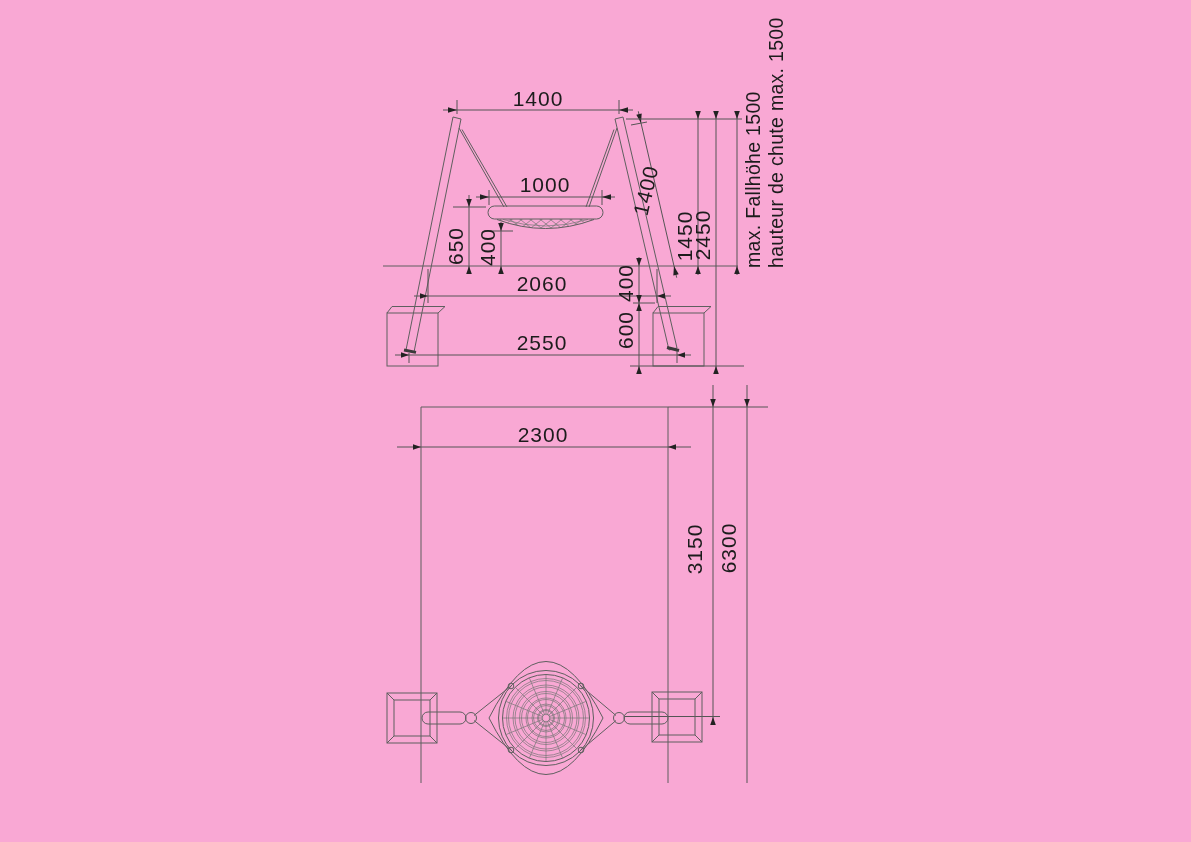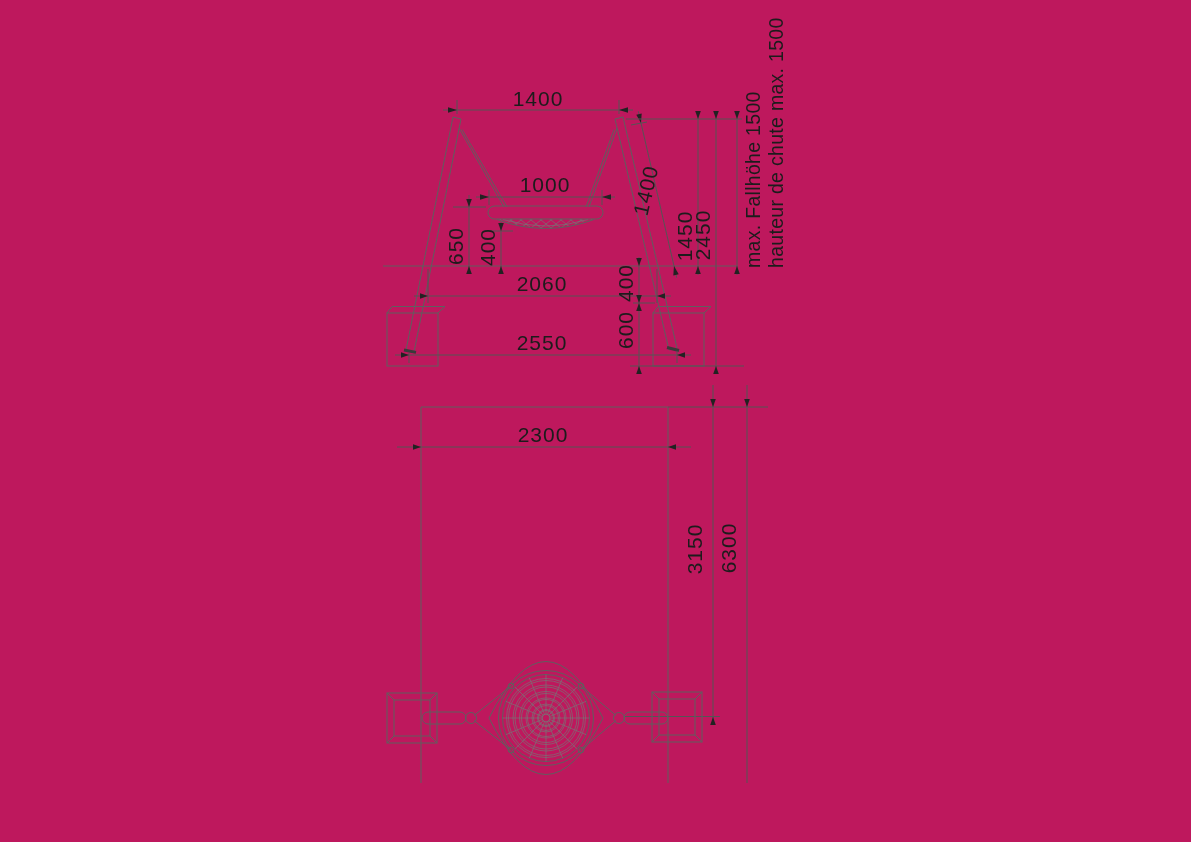--- a/index.html
+++ b/index.html
@@ -1,16 +1,16 @@
 <!DOCTYPE html>
 <html><head>
 <meta charset="utf-8">
 <style>
   html,body{margin:0;padding:0;background:#ffffff;}
-  .stage{position:relative;width:1191px;height:842px;background:#be185d;overflow:hidden;
+  .stage{position:relative;width:1191px;height:842px;background:#f9a8d4;overflow:hidden;
          font-family:"Liberation Sans", sans-serif;text-decoration:underline;}
   svg{position:absolute;left:0;top:0;}
   text{fill:#1c1c1c;font-family:"Liberation Sans", sans-serif;}
   .dimtxt{font-size:21px;letter-spacing:1px;}
   .notetxt{font-size:19.5px;letter-spacing:0.3px;}
   .geo{stroke:#5f5f5f;stroke-width:1;fill:none;}
   .geothin{stroke:#767676;stroke-width:0.7;fill:none;}
   .dim{stroke:#555555;stroke-width:1;fill:none;}
   .arr{fill:#222222;stroke:none;}
   .capline{stroke:#3a3a3a;stroke-width:3;fill:none;}

